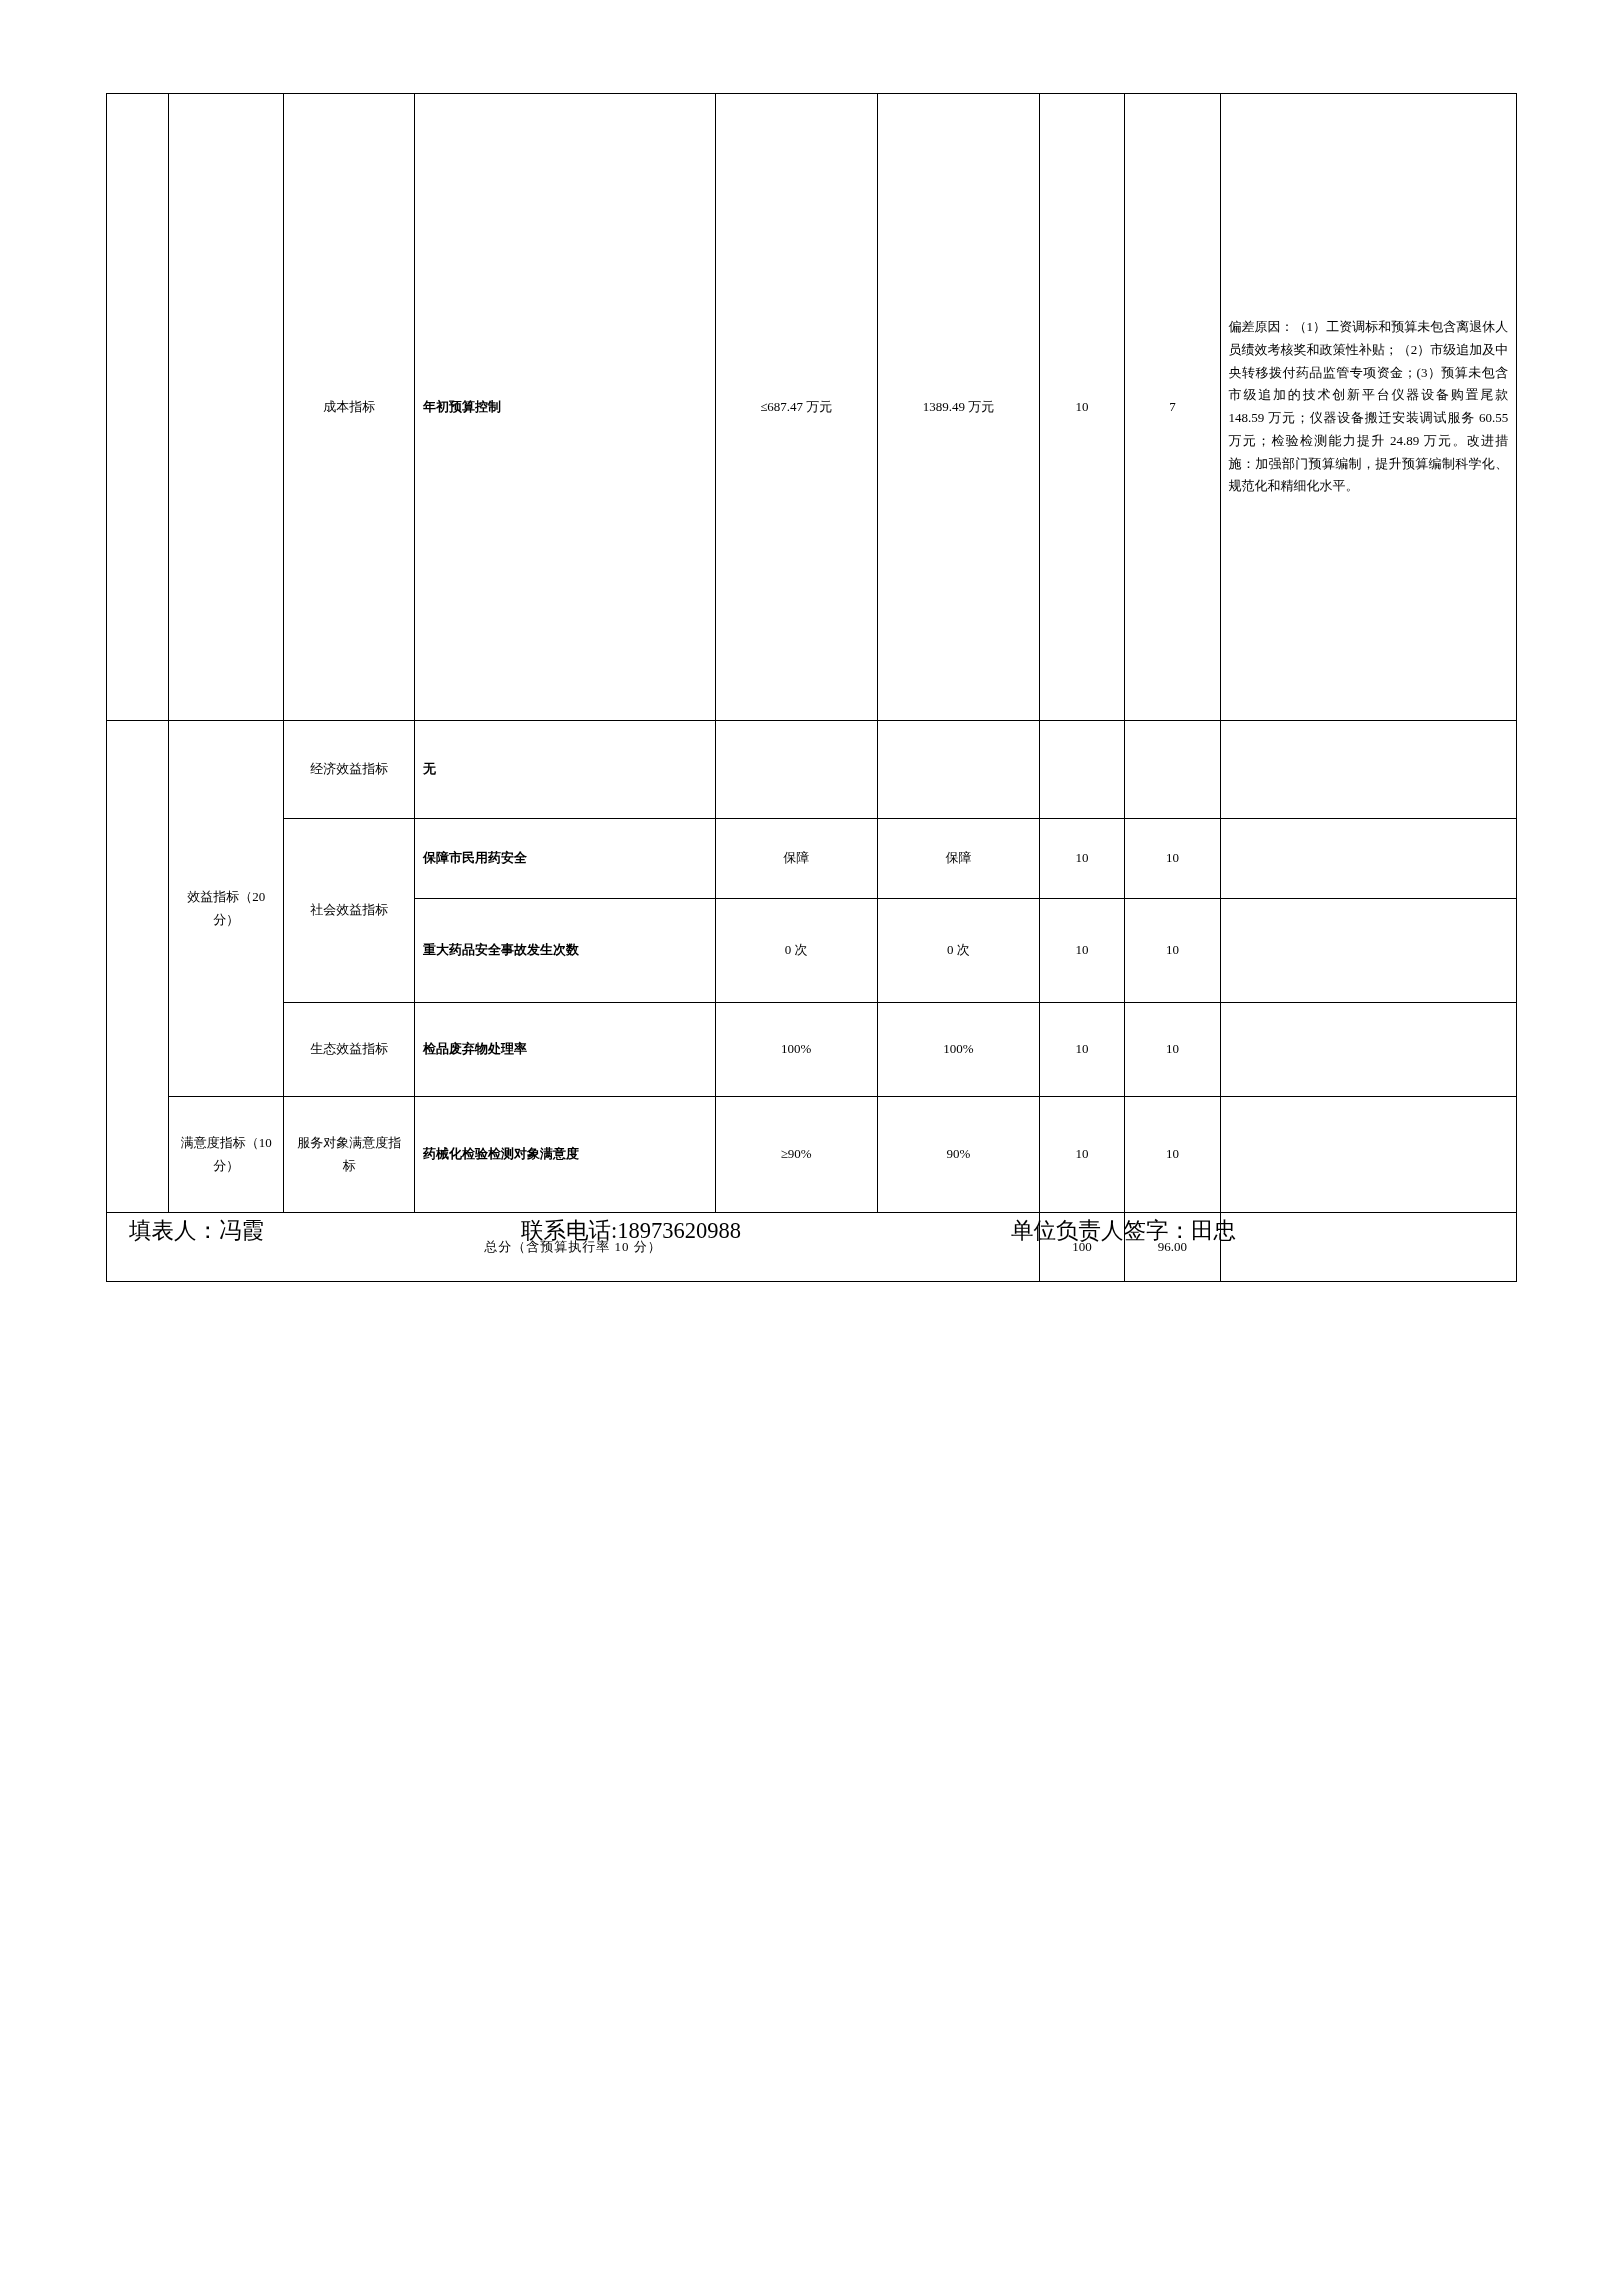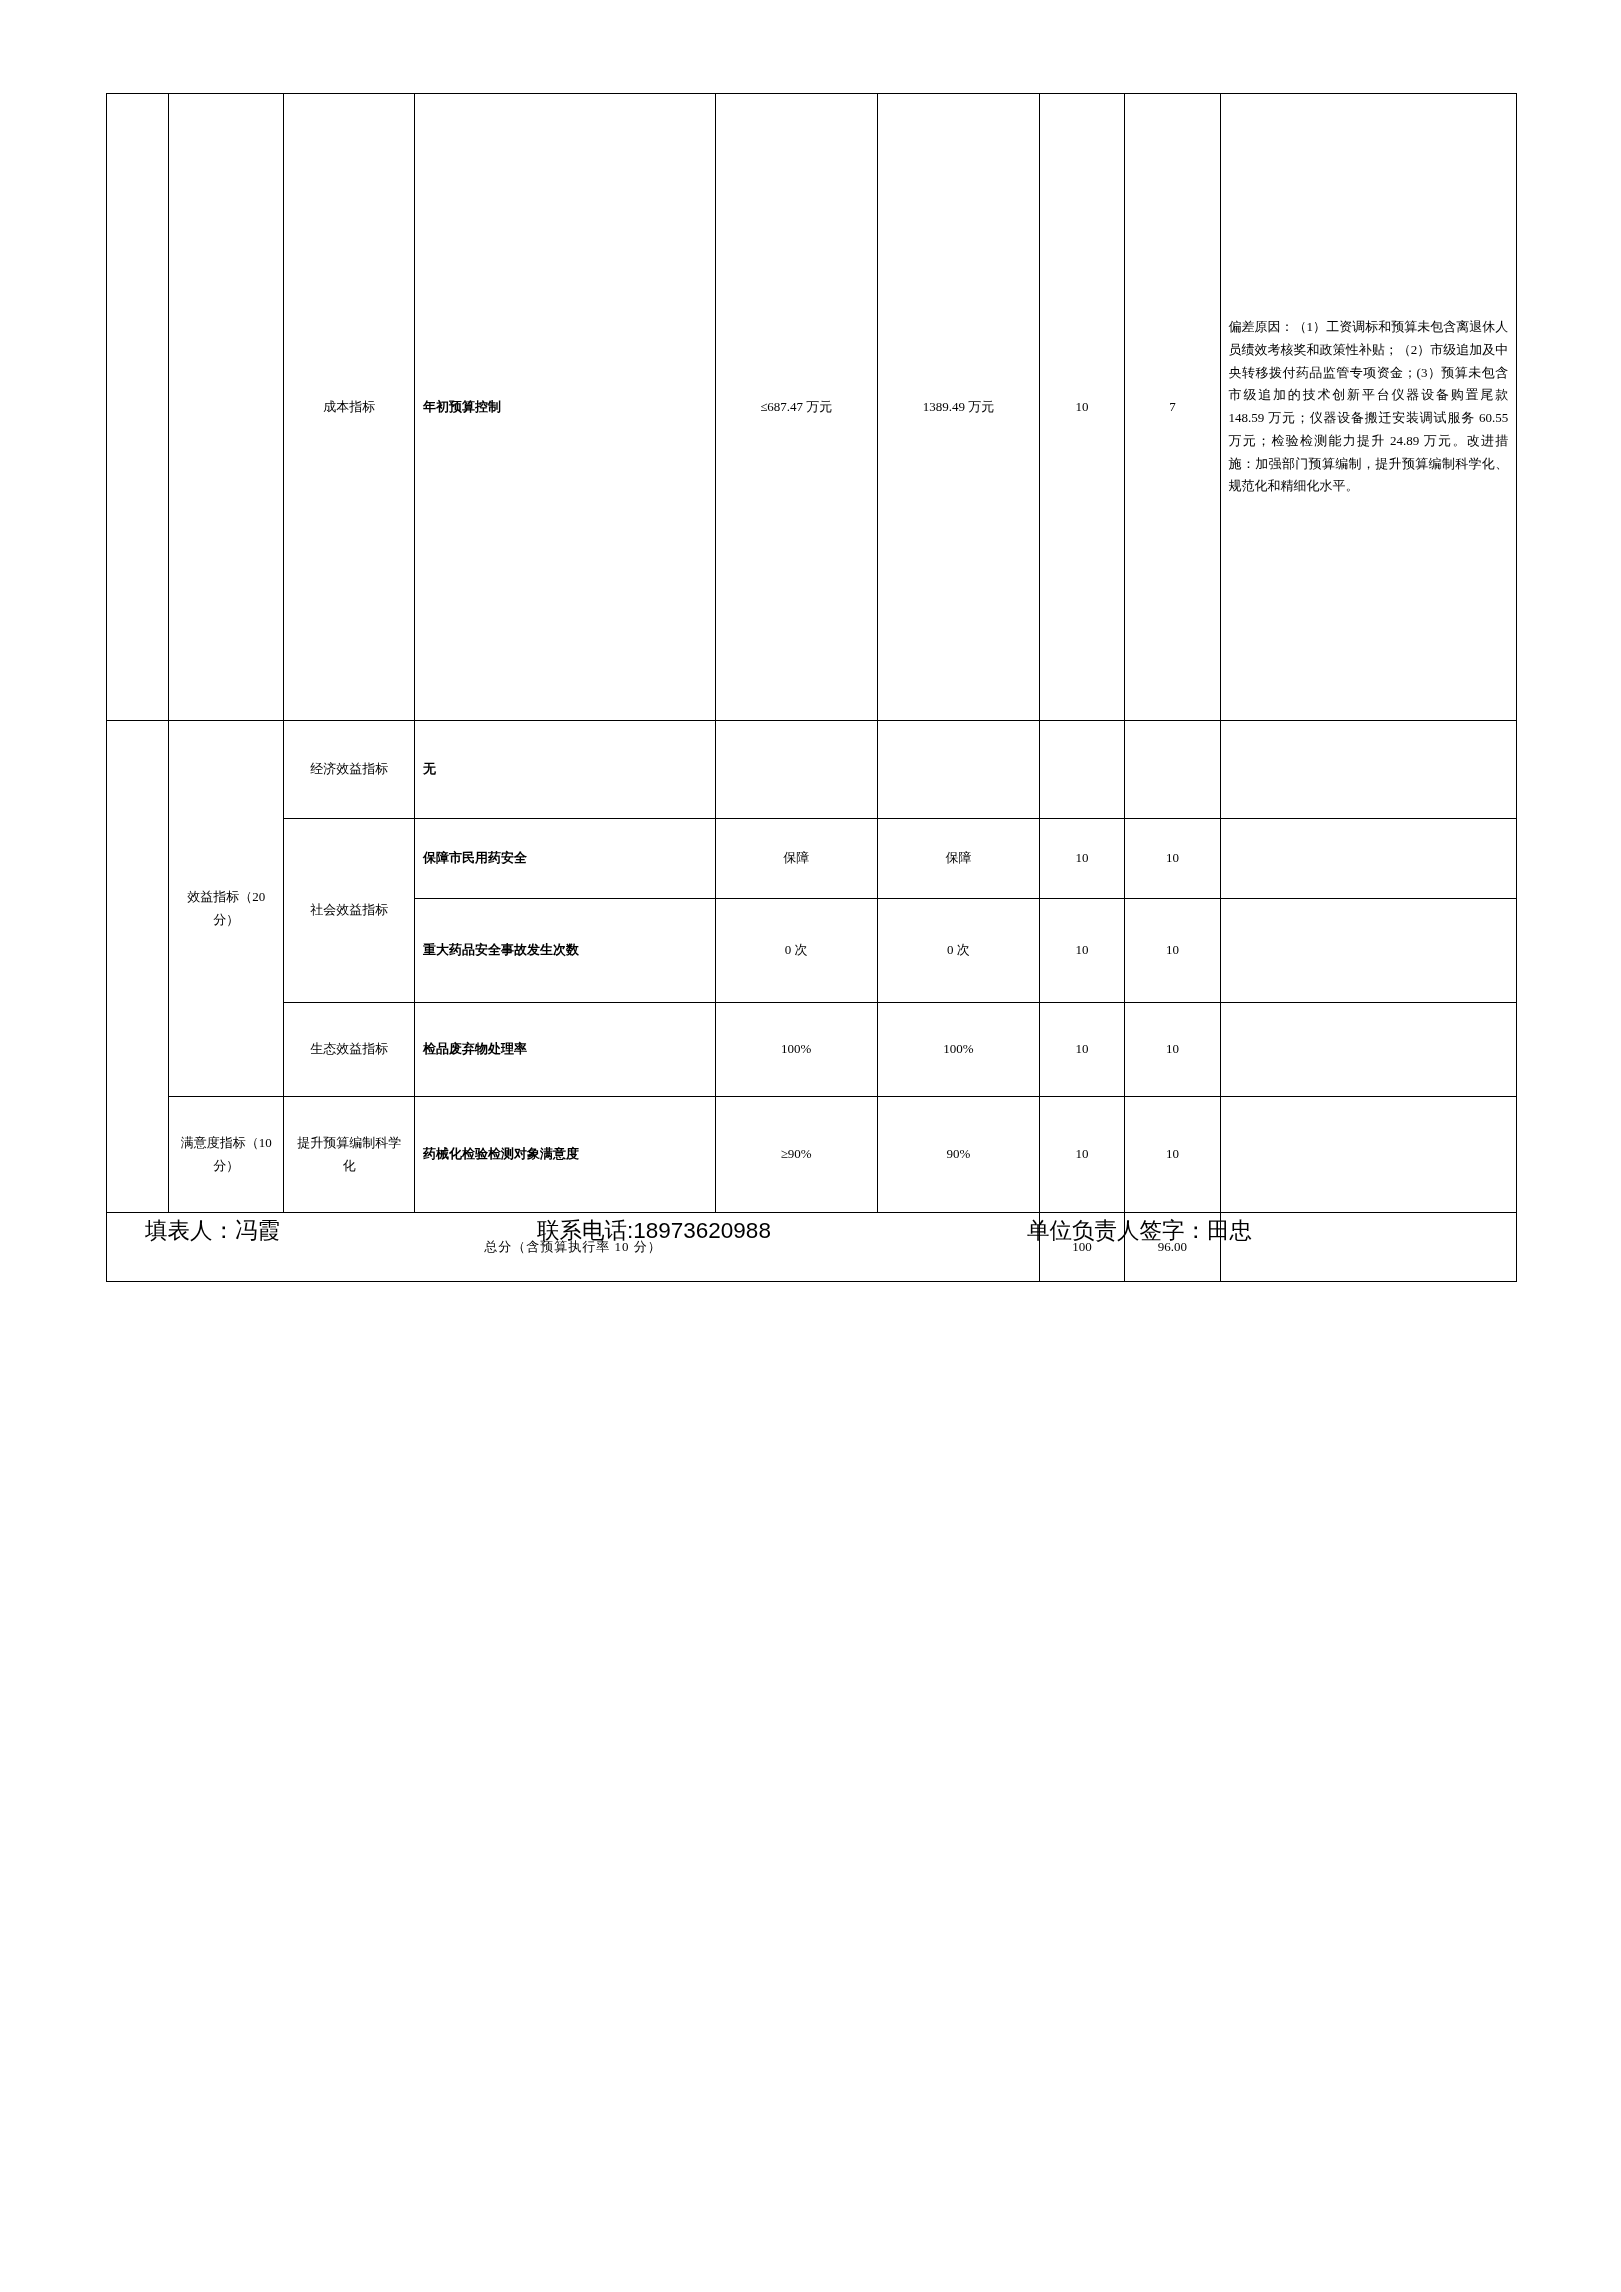--- a/index.html
+++ b/index.html
@@ -63,25 +63,25 @@
   .row-eco2 { height: 94px; }
   .row-sat  { height: 116px; }
   .row-total{ height: 69px; }
   .total-label {
     text-align: center;
     font-size: 20.6px;
     letter-spacing: 1px;
   }
   .footer {
     position: absolute;
-    left: 106px;
+    left: 90px;
     top: 1215px;
     width: 1411px;
     font-size: 22.5px;
-    font-family: Liberation Sans, sans-serif;
+    font-family: Liberation Serif, serif;
   }
   .footer-row {
     display: flex;
     align-items: baseline;
   }
   .f-filler   { width: 392px; padding-left: 39px; }
   .f-phone    { width: 461px; }
   .f-signer   { flex: 1; padding-left: 29px; }
   .nowrap { white-space: nowrap; }
 </style>
@@ -151,21 +151,21 @@
         <td class="left">检品废弃物处理率</td>
         <td class="center">100%</td>
         <td class="center">100%</td>
         <td class="center">10</td>
         <td class="center">10</td>
         <td class="center"></td>
       </tr>
 
       <tr class="row-sat">
         <td class="center">满意度指标（10 分）</td>
-        <td class="center">提升预算编制科学化</td>
+        <td class="center">服务对象满意度指标</td>
         <td class="left">药械化检验检测对象满意度</td>
         <td class="center">≥90%</td>
         <td class="center">90%</td>
         <td class="center">10</td>
         <td class="center">10</td>
         <td class="center"></td>
       </tr>
 
       <tr class="row-total">
         <td class="total-label" colspan="6">总分（含预算执行率 10 分）</td>

